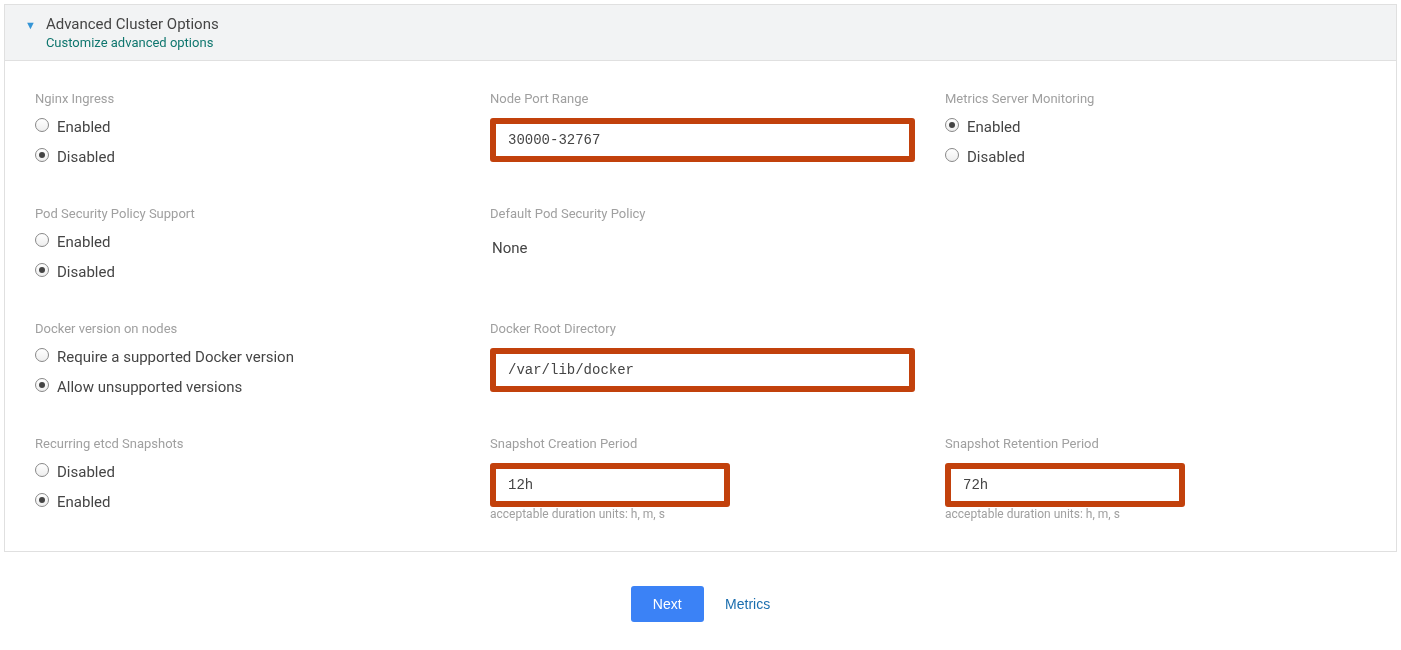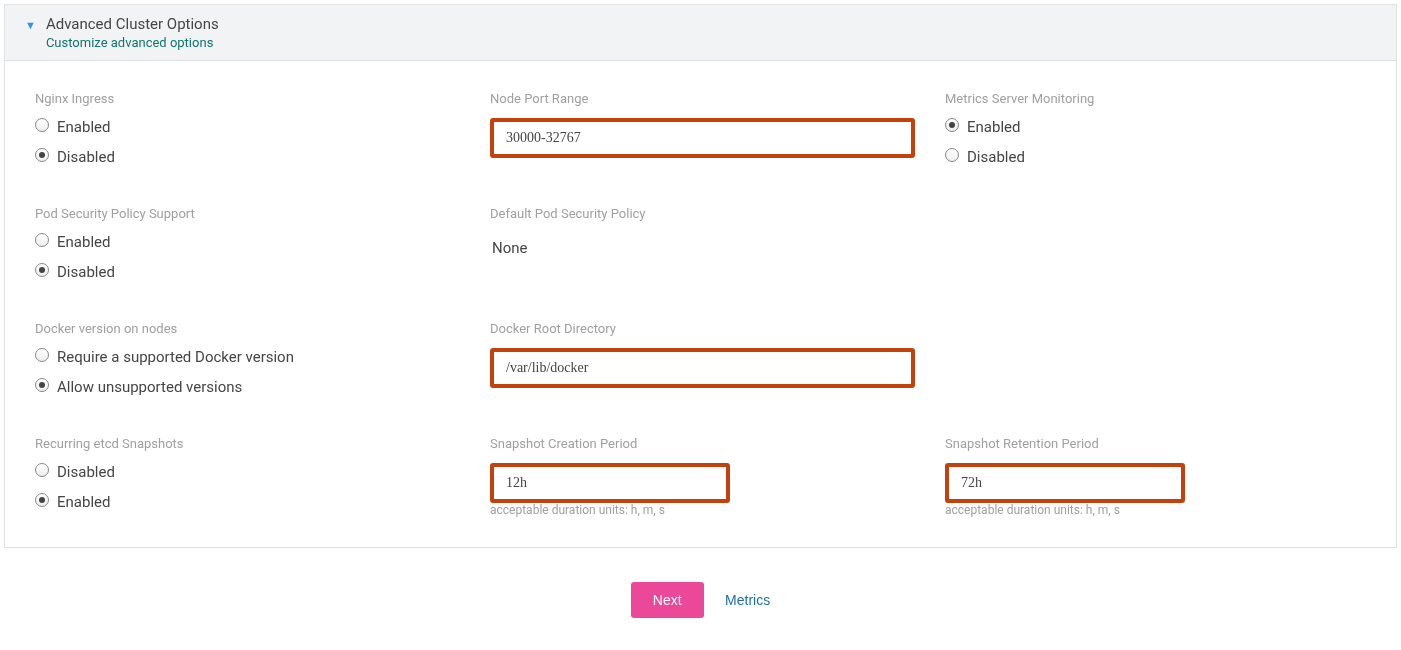--- a/index.html
+++ b/index.html
@@ -93,44 +93,44 @@
       height: 6px;
       background: #444;
       border-radius: 50%;
       display: block;
     }
     .text-input {
       width: 100%;
       max-width: 435px;
       padding: 8px 12px;
       font-size: 14px;
-      border: 4px solid #c2410c;
+      border: 6px solid #c2410c;
       border-radius: 3px;
       color: #454545;
-      font-family: Liberation Serif, serif;
+      font-family: Liberation Mono, monospace;
     }
     .text-input.small {
       max-width: 240px;
     }
     .static-value {
       font-size: 15px;
       color: #454545;
       padding: 6px 2px;
     }
     .help-text {
       font-size: 12px;
       color: #a0a0a0;
       margin-top: 0;
     }
     .footer {
       text-align: center;
       padding: 30px 0 12px 0;
     }
     .btn-primary {
-      background: #ec4899;
+      background: #3b82f6;
       color: #fff;
       border: none;
       padding: 10px 22px;
       font-size: 14px;
       border-radius: 3px;
       cursor: pointer;
       margin-right: 18px;
     }
     .btn-link {
       background: none;

